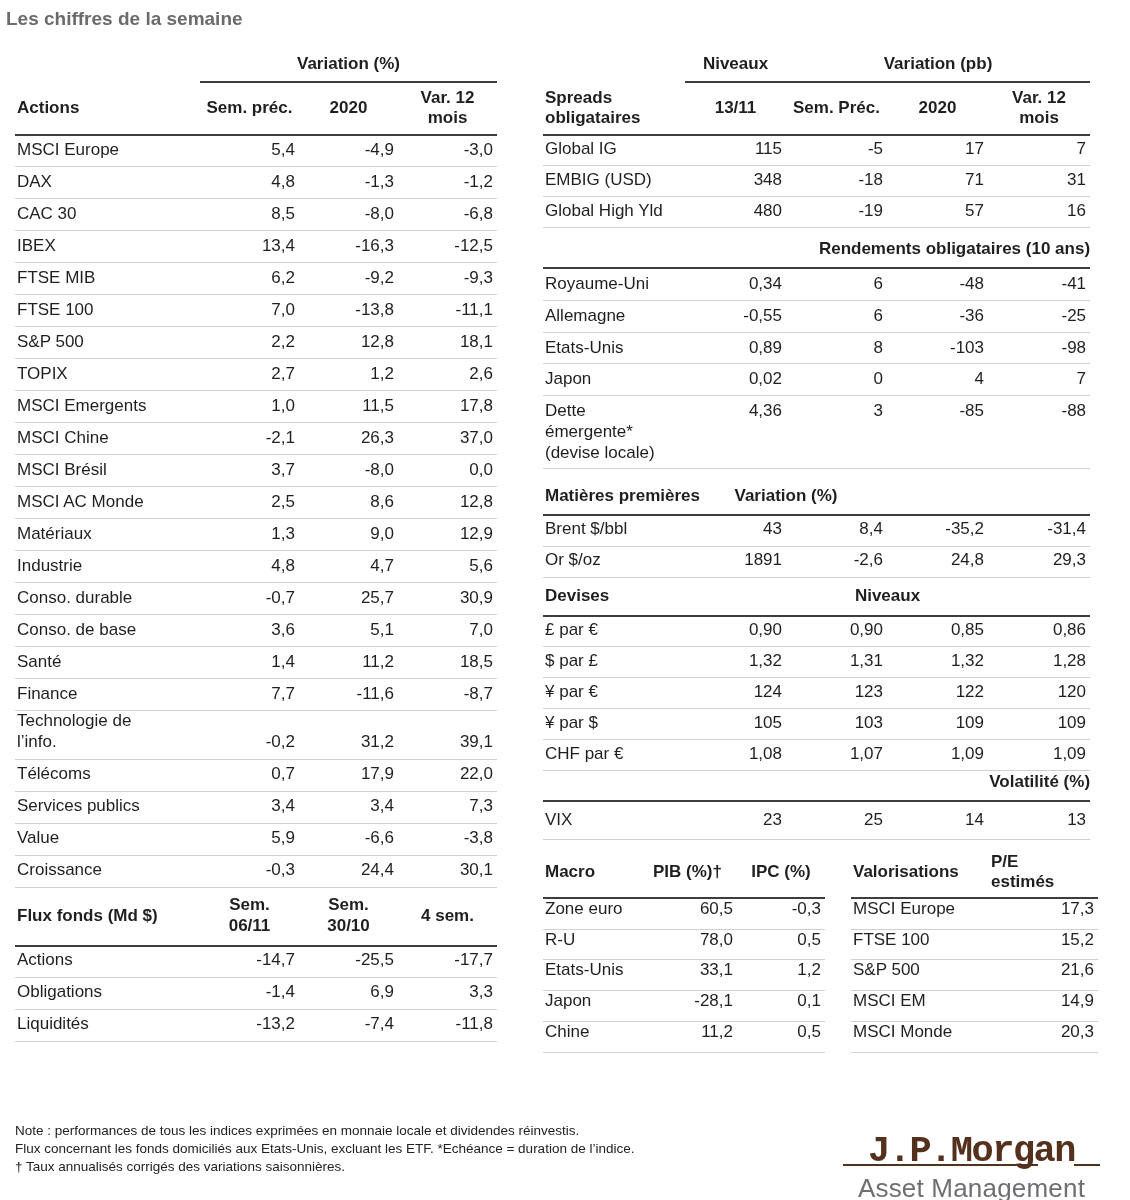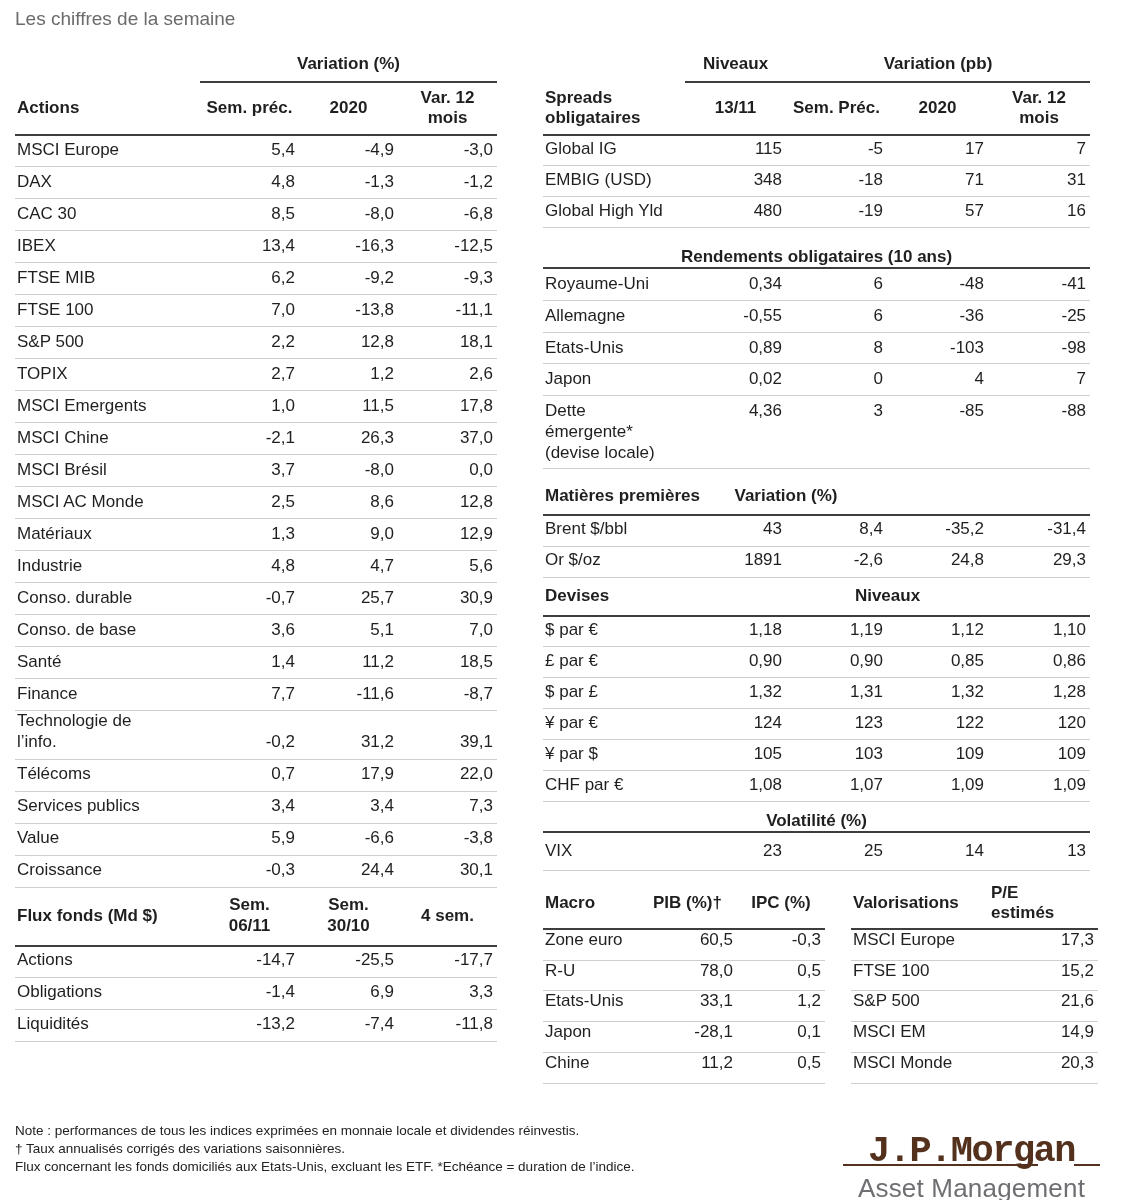--- a/index.html
+++ b/index.html
@@ -9,23 +9,23 @@
     width: 1130px;
     height: 1200px;
     background: #ffffff;
     font-family: "Liberation Sans", "DejaVu Sans", sans-serif;
     color: var(--text, #1f1f1f);
     font-size: 17px;
     overflow: hidden;
   }
   .page-title {
     position: absolute;
-    left: 15px; top: 8px;
+    left: 6px; top: 8px;
     font-size: 19px;
-    font-weight: normal;
+    font-weight: bold;
     color: var(--title-gray, #6a6b6d);
   }
   .col-left  { position: absolute; left: 15px;  top: 52px; width: 482px; }
   .col-right { position: absolute; left: 543px; top: 52px; width: 547px; }
 
   
   .group-rule {
     border-bottom: 2px solid var(--rule-dark, #3d3d3d);
     padding: 2px 0 6px 0;
     font-weight: bold;
@@ -39,21 +39,21 @@
   table { border-collapse: collapse; table-layout: fixed; width: 100%; }
   th, td { line-height: 1.22; }
   th { font-weight: bold; white-space: pre-line; }
   thead tr { border-bottom: 2px solid var(--rule-dark, #3d3d3d); }
   tbody tr { border-bottom: 1px solid var(--rule-light, #cfcfcf); }
   td.label { text-align: left; white-space: pre-line; padding-left: 2px; }
   td.num   { text-align: right; padding-right: 4px; }
   th.label { text-align: left; padding-left: 2px; }
   th.num   { text-align: center; }
   th.nowrap { white-space: nowrap; }
-  th.title-cell { text-align: center; vertical-align: bottom; height: 32px; }
+  th.title-cell { text-align: right; vertical-align: bottom; padding-bottom: 8px; height: 32px; }
 
   
   .actions-table thead th { height: 52px; vertical-align: middle; }
   .actions-table td { height: 32px; vertical-align: bottom; padding-bottom: 6px; }
 
   
   .flux-table thead th { height: 58px; vertical-align: middle; }
   .flux-table td { height: 32px; vertical-align: bottom; padding-bottom: 6px; }
 
   
@@ -478,27 +478,20 @@
           <col style="width:102px">
         </colgroup>
       <thead>
         <tr>
           <th class="label">Devises</th>
           <th class="num" colspan="4">Niveaux</th>
         </tr>
       </thead>
       <tbody>
           <tr>
-            <td class="label">$ par €</td>
-            <td class="num">1,18</td>
-            <td class="num">1,19</td>
-            <td class="num">1,12</td>
-            <td class="num">1,10</td>
-          </tr>
-          <tr>
             <td class="label">£ par €</td>
             <td class="num">0,90</td>
             <td class="num">0,90</td>
             <td class="num">0,85</td>
             <td class="num">0,86</td>
           </tr>
           <tr>
             <td class="label">$ par £</td>
             <td class="num">1,32</td>
             <td class="num">1,31</td>
@@ -630,22 +623,22 @@
               <td class="num">20,3</td>
             </tr>
           </tbody>
       </table>
     </div>
 
   </div>
 
   <div class="footnotes">
     <div>Note : performances de tous les indices exprimées en monnaie locale et dividendes réinvestis.</div>
+    <div>Flux concernant les fonds domiciliés aux Etats-Unis, excluant les ETF. *Echéance = duration de l’indice.</div>
     <div>† Taux annualisés corrigés des variations saisonnières.</div>
-    <div>Flux concernant les fonds domiciliés aux Etats-Unis, excluant les ETF. *Echéance = duration de l’indice.</div>
   </div>
 
   <div class="logo">
     <div class="logo-brand">
       <span>J.P.Morgan</span>
       <i class="logo-rule l"></i>
       <i class="logo-rule r"></i>
     </div>
     <div class="logo-sub">Asset Management</div>
   </div>

